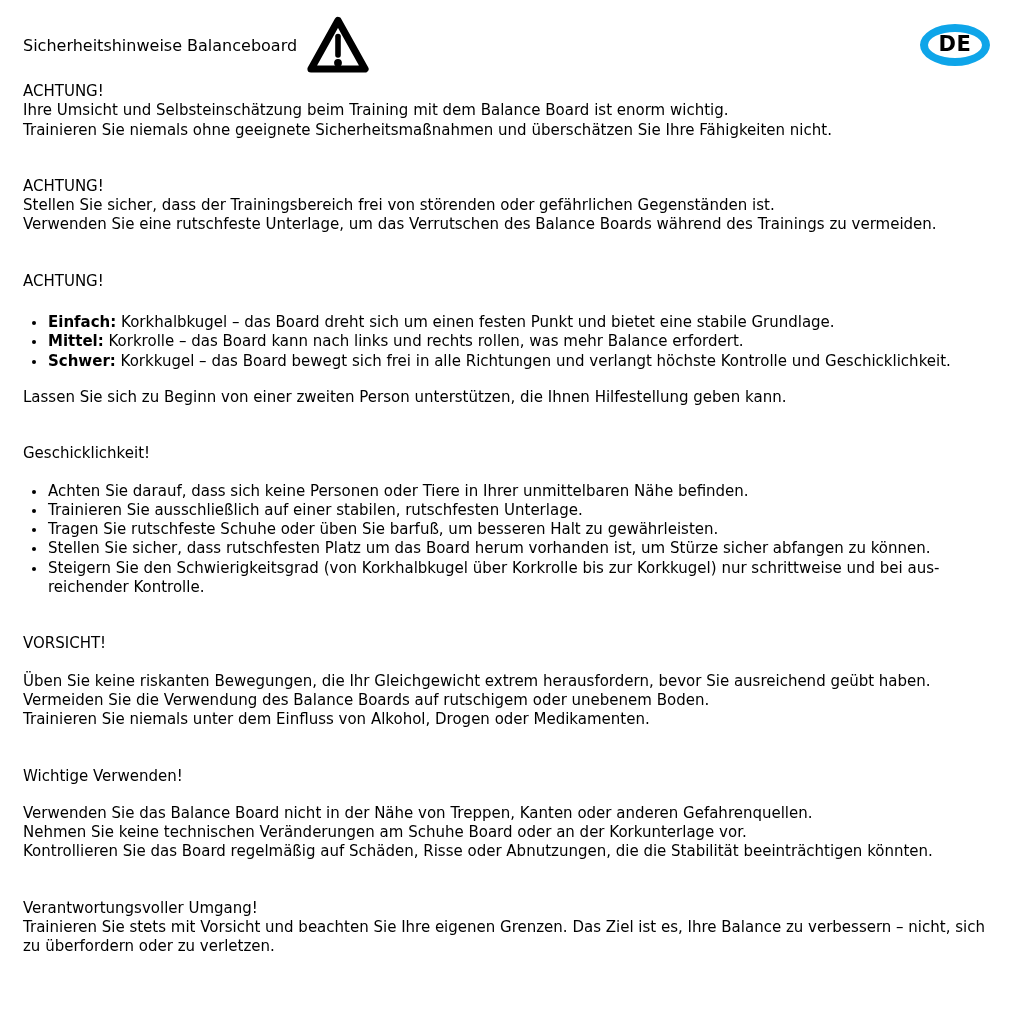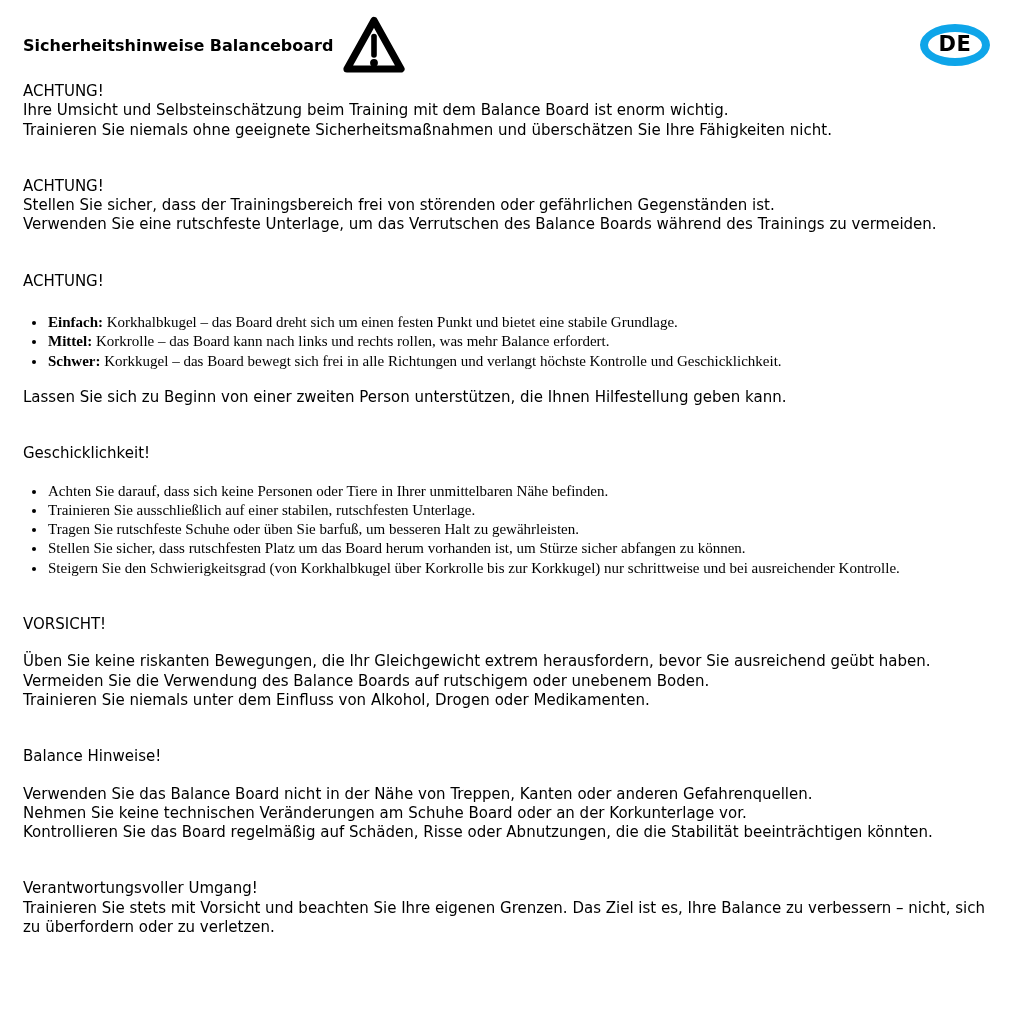--- a/index.html
+++ b/index.html
@@ -25,21 +25,21 @@
   }
   .title-row {
     display: flex;
     align-items: center;
     height: 62px;
     margin-bottom: 6px;
   }
   .title-row h1 {
     margin: 0;
     font-size: 16px;
-    font-weight: bold;
+    font-weight: normal;
     line-height: 19px;
     white-space: nowrap;
   }
   .warn-icon {
     margin-left: 10px;
     display: inline-flex;
     flex: 0 0 auto;
   }
   .de-badge {
     margin-left: auto;
@@ -76,21 +76,20 @@
     margin: 0;
     padding-left: 24px;
     list-style: disc;
   }
   ul.spaced {
     margin-top: 22px;
     margin-bottom: 17px;
   }
   li {
     padding-left: 1px;
-    font-family: Liberation Serif, serif;
   }
   li::marker {
     font-size: 13px;
   }
   .hyph {
     hyphens: manual;
     -webkit-hyphens: manual;
   }
   b { font-weight: bold; }
 </style>
@@ -145,21 +144,21 @@
   </section>
 
   <section>
     <h2 class="gap-after">VORSICHT!</h2>
     <p>Üben Sie keine riskanten Bewegungen, die Ihr Gleichgewicht extrem herausfordern, bevor Sie ausreichend geübt haben.</p>
     <p>Vermeiden Sie die Verwendung des Balance Boards auf rutschigem oder unebenem Boden.</p>
     <p>Trainieren Sie niemals unter dem Einfluss von Alkohol, Drogen oder Medikamenten.</p>
   </section>
 
   <section>
-    <h2 class="gap-after">Balance Hinweise!</h2>
+    <h2 class="gap-after">Wichtige Verwenden!</h2>
     <p>Verwenden Sie das Balance Board nicht in der Nähe von Treppen, Kanten oder anderen Gefahrenquellen.</p>
     <p>Nehmen Sie keine technischen Veränderungen am Schuhe Board oder an der Korkunterlage vor.</p>
     <p>Kontrollieren Sie das Board regelmäßig auf Schäden, Risse oder Abnutzungen, die die Stabilität beeinträchtigen könnten.</p>
   </section>
 
   <section>
     <h2>Verantwortungsvoller Umgang!</h2>
     <p>Trainieren Sie stets mit Vorsicht und beachten Sie Ihre eigenen Grenzen. Das Ziel ist es, Ihre Balance zu verbessern – nicht, sich zu überfordern oder zu verletzen.</p>
   </section>
 

